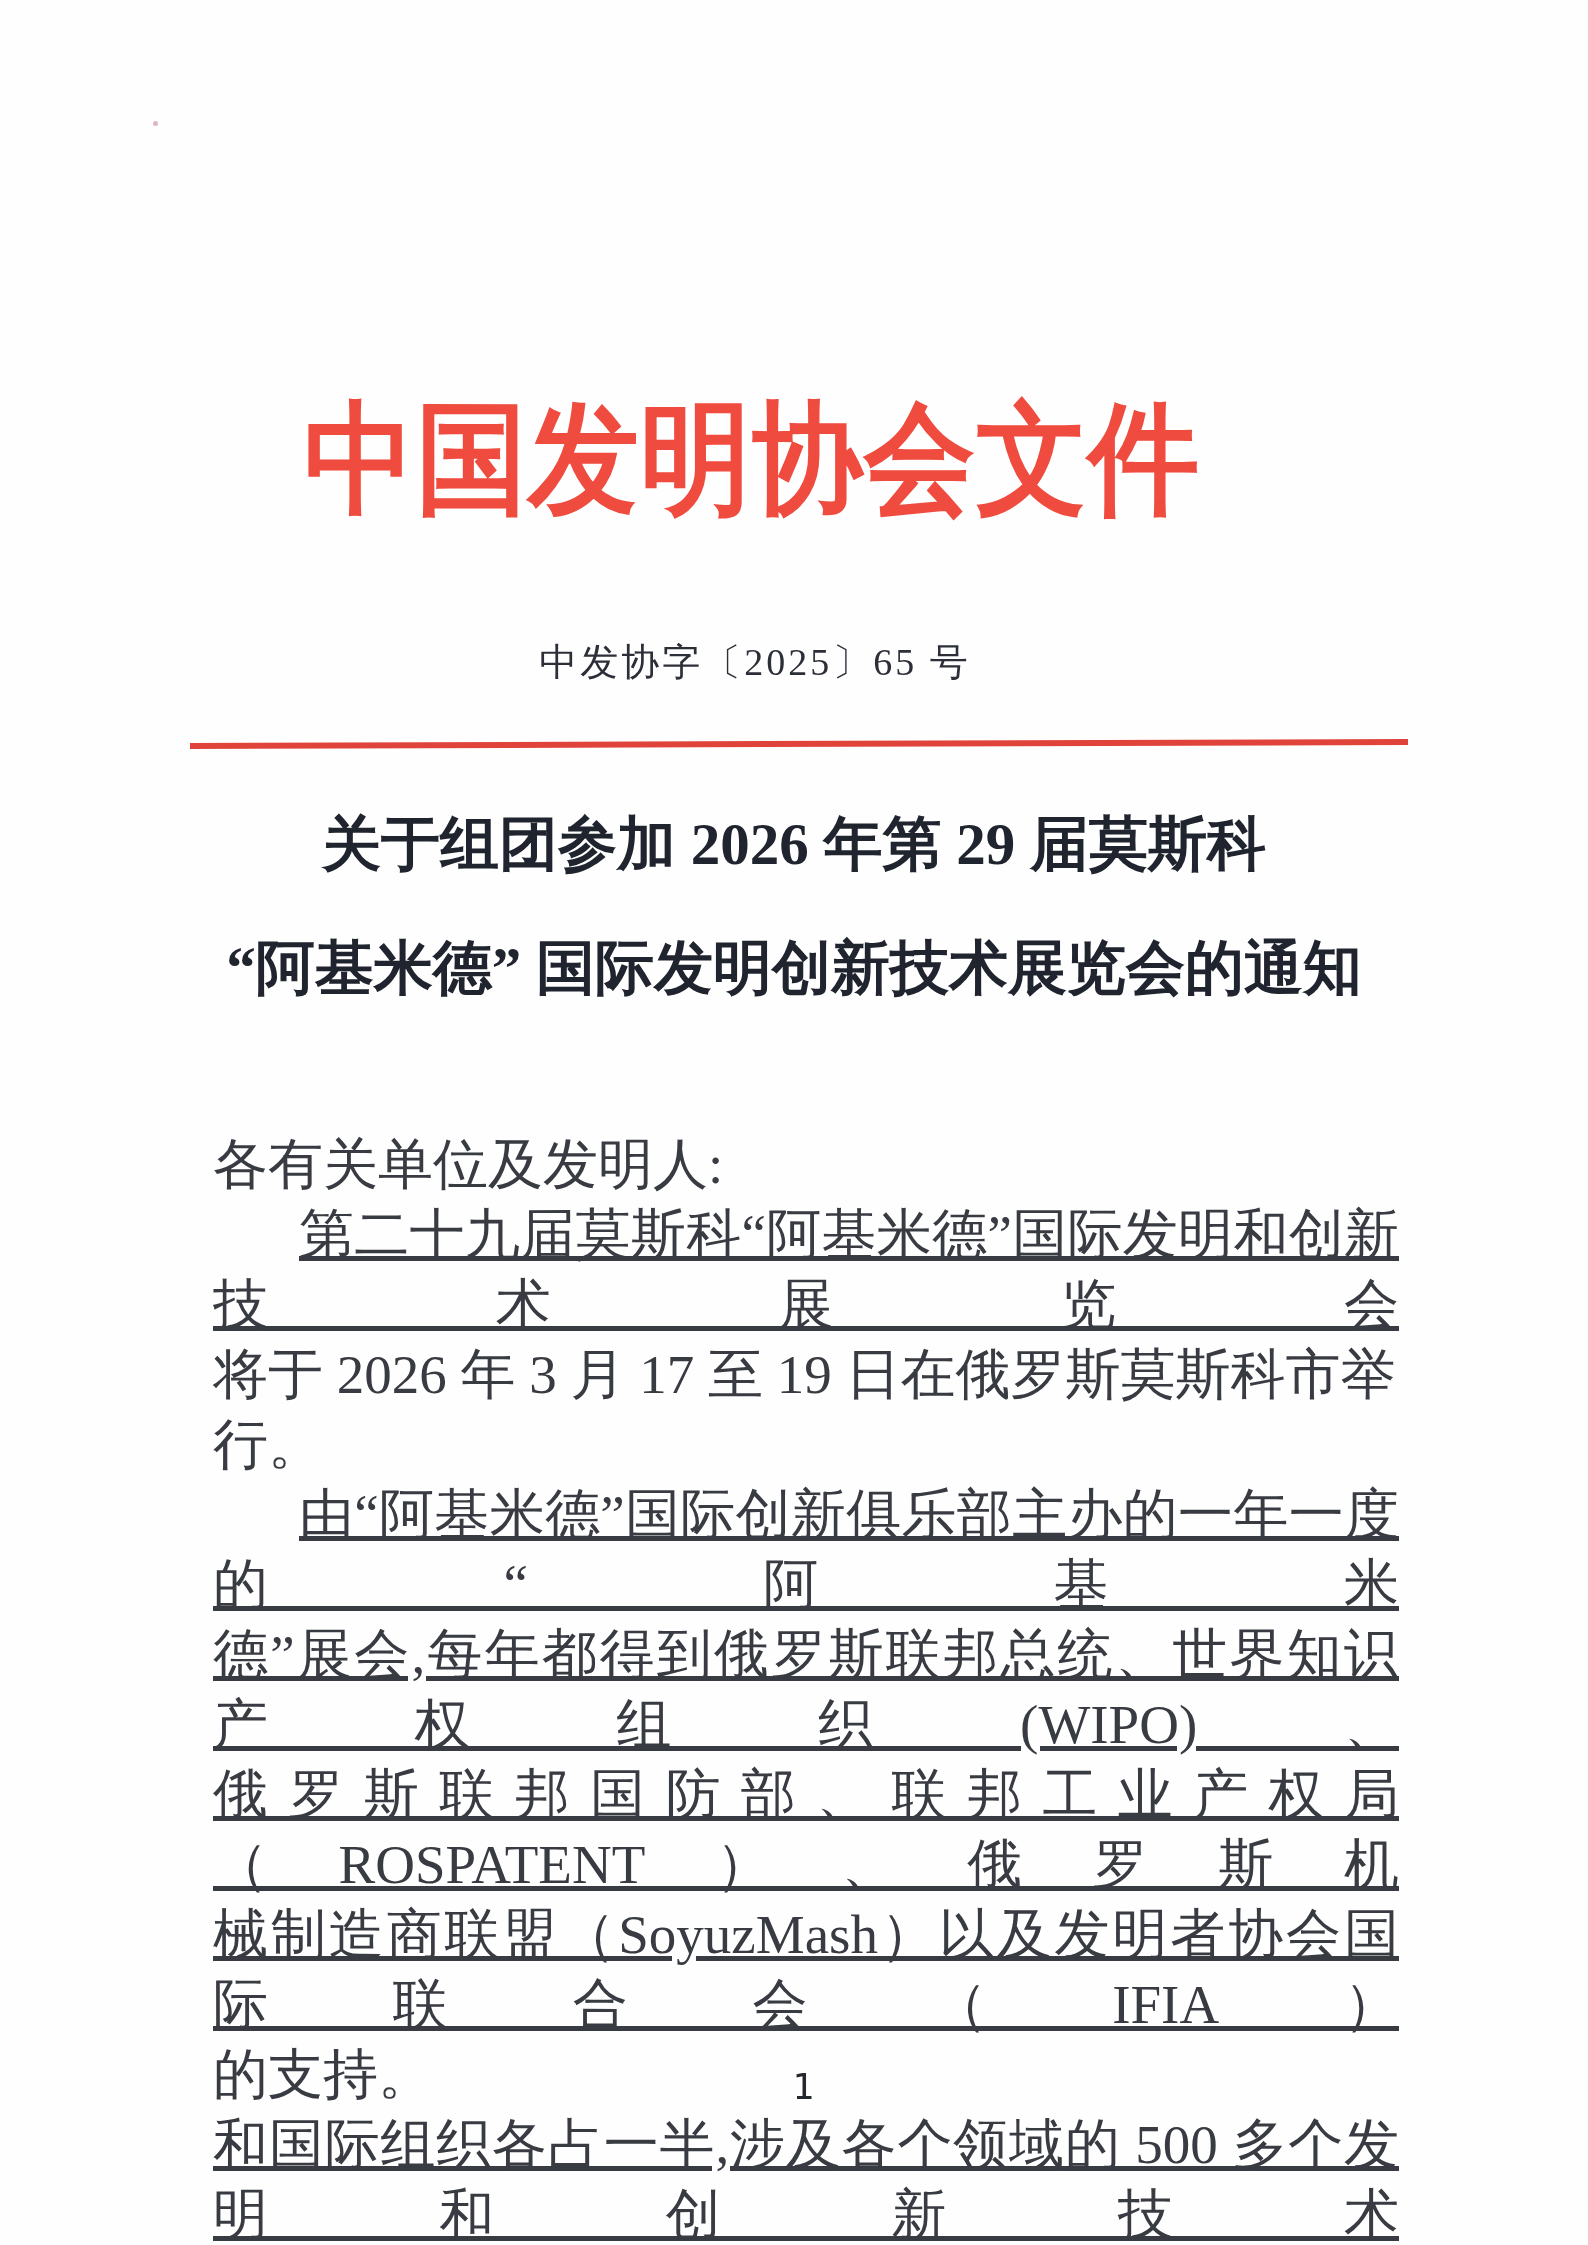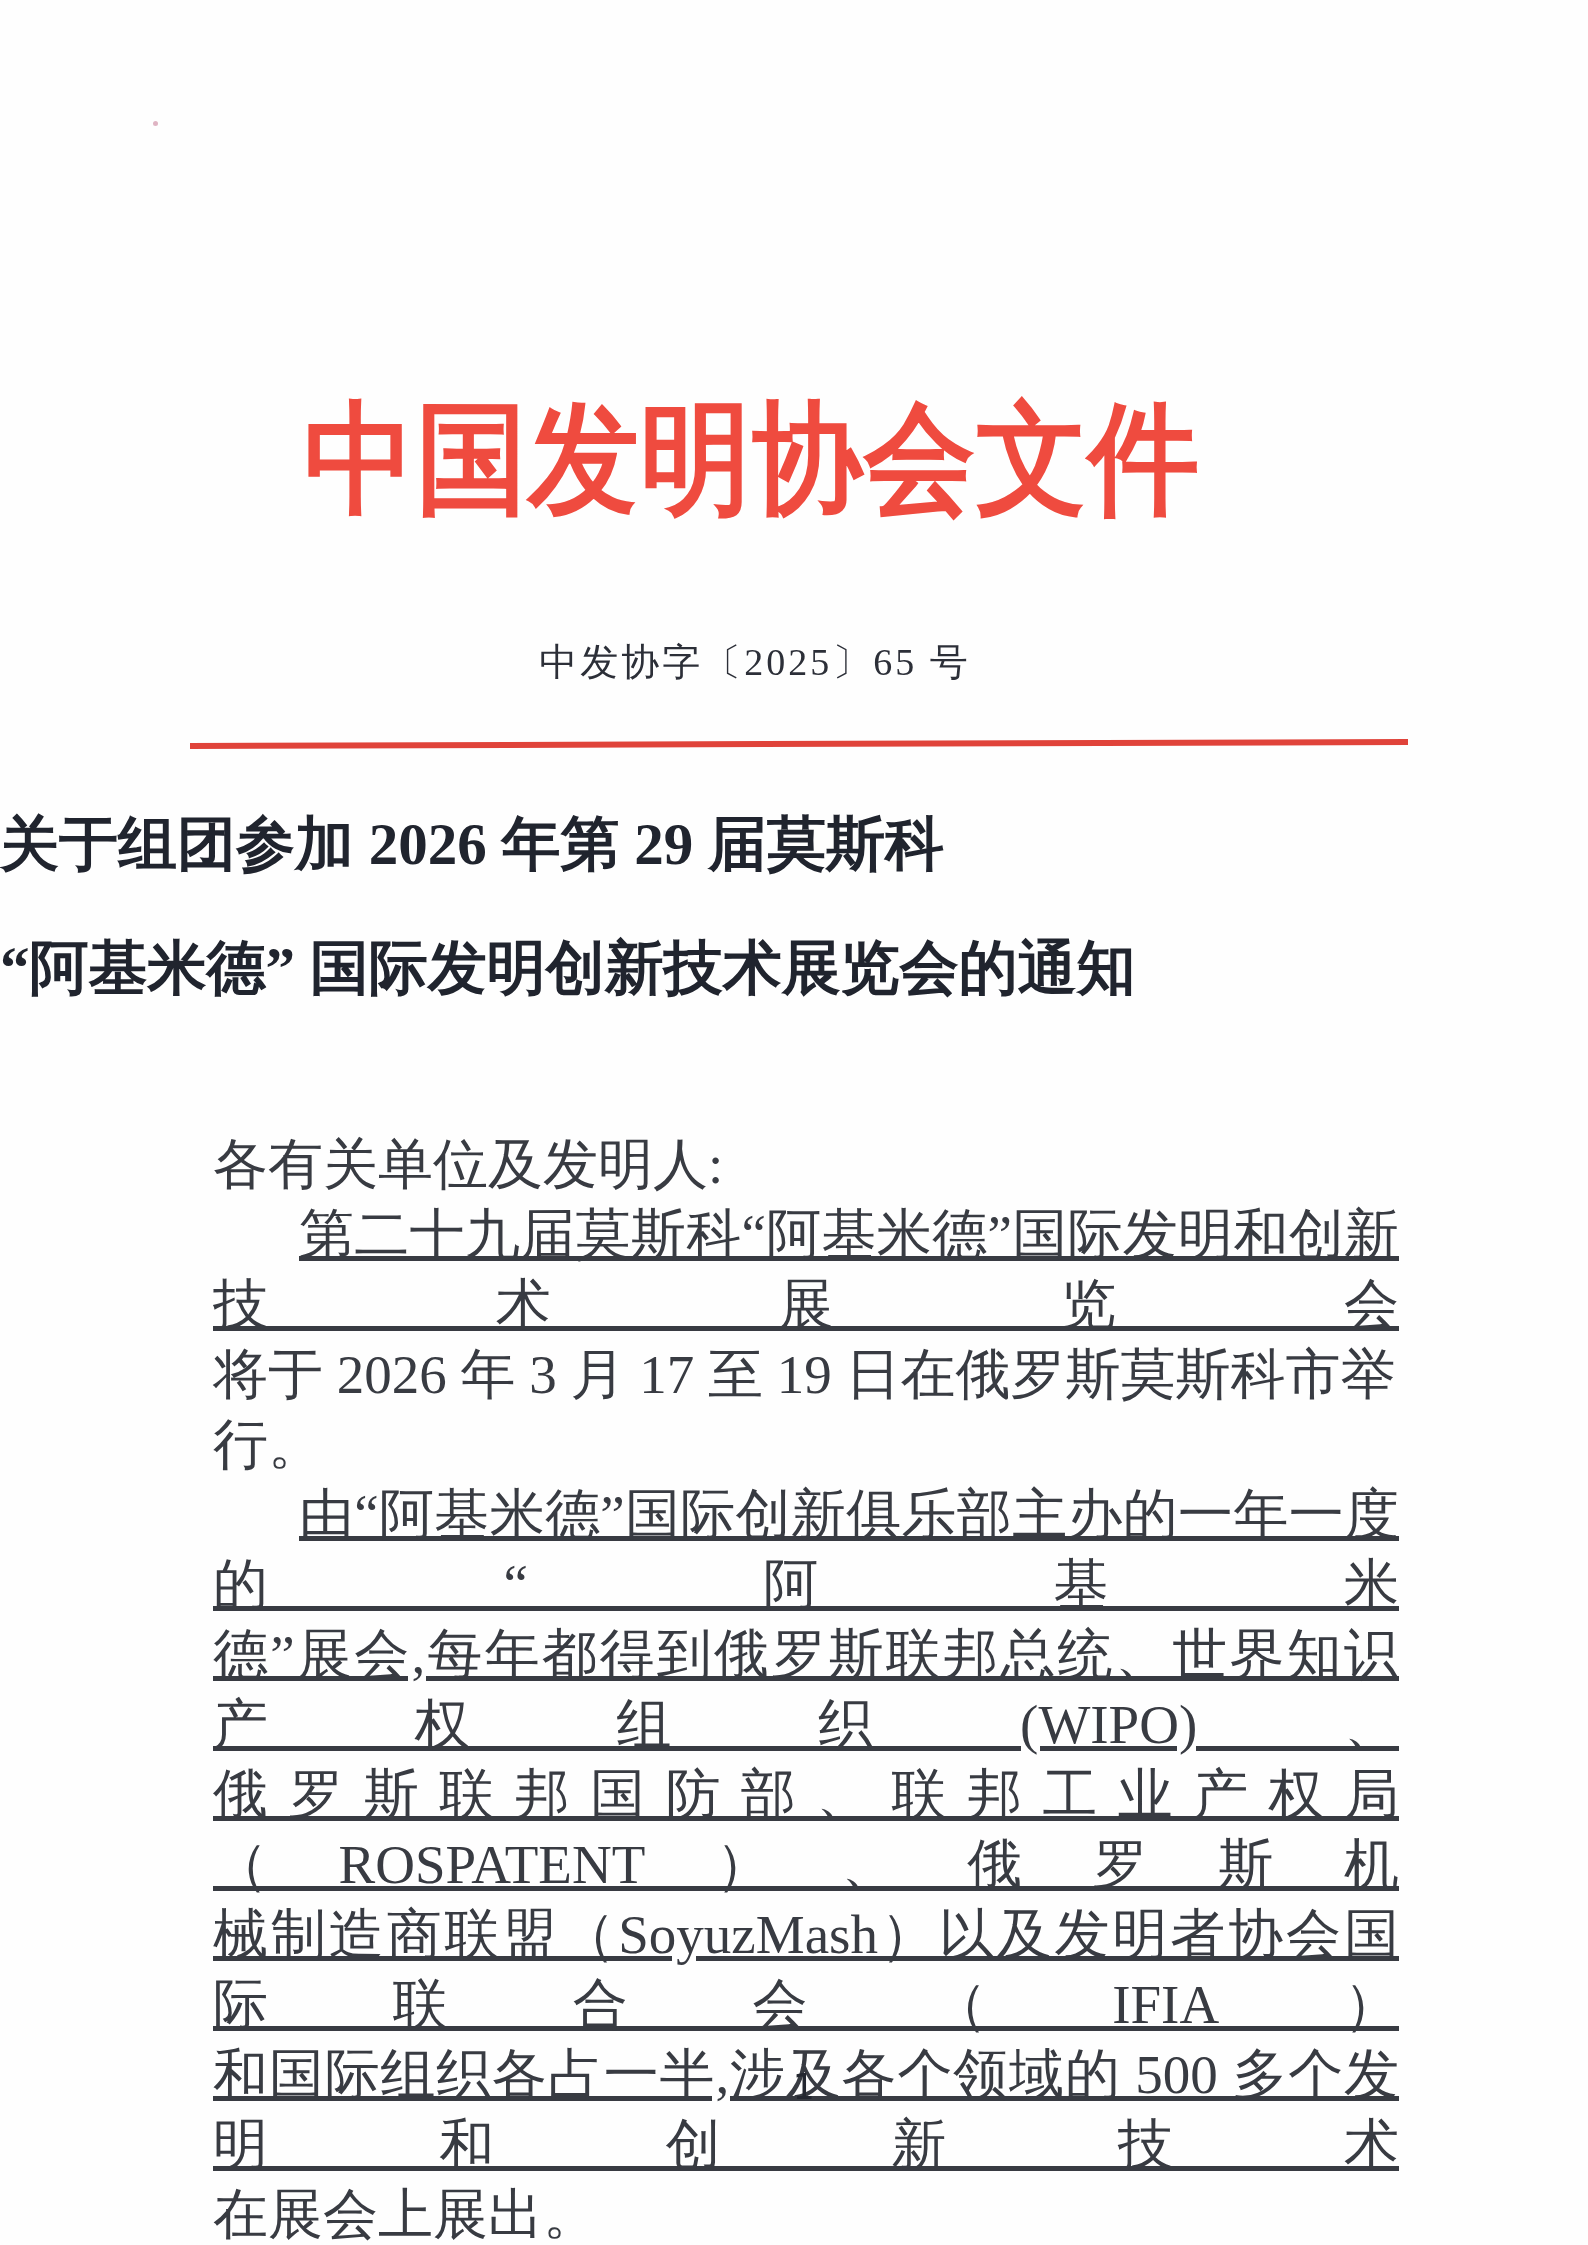--- a/index.html
+++ b/index.html
@@ -56,21 +56,21 @@
     width: 1218px;
     height: 6px;
     background: #e0433a;
     transform: rotate(-0.18deg);
   }
   .doc-title {
     position: absolute;
     top: 782px;
     left: 0;
     width: 100%;
-    text-align: left;
+    text-align: center;
     font-size: 59px;
     line-height: 124px;
     font-weight: bold;
     color: #20242e;
     white-space: nowrap;
   }
   .body-text {
     position: absolute;
     top: 1130px;
     left: 213px;
@@ -112,19 +112,20 @@
   </div>
 
   <div class="body-text">
     <div class="bl">各有关单位及发明人:</div>
     <div class="bl ind just">第二十九届莫斯科“阿基米德”国际发明和创新技术展览会</div>
     <div class="bl">将于 2026 年 3 月 17 至 19 日在俄罗斯莫斯科市举行。</div>
     <div class="bl ind just">由“阿基米德”国际创新俱乐部主办的一年一度的“阿基米</div>
     <div class="bl just">德”展会,每年都得到俄罗斯联邦总统、世界知识产权组织(WIPO)、</div>
     <div class="bl just">俄罗斯联邦国防部、联邦工业产权局（ROSPATENT）、俄罗斯机</div>
     <div class="bl just">械制造商联盟（SoyuzMash）以及发明者协会国际联合会（IFIA）</div>
+    <div class="bl">的支持。</div>
     <div class="bl just">和国际组织各占一半,涉及各个领域的 500 多个发明和创新技术</div>
     <div class="bl">在展会上展出。</div>
   </div>
 
   <div class="page-number">1</div>
 
 </div>
 
 </body></html>

